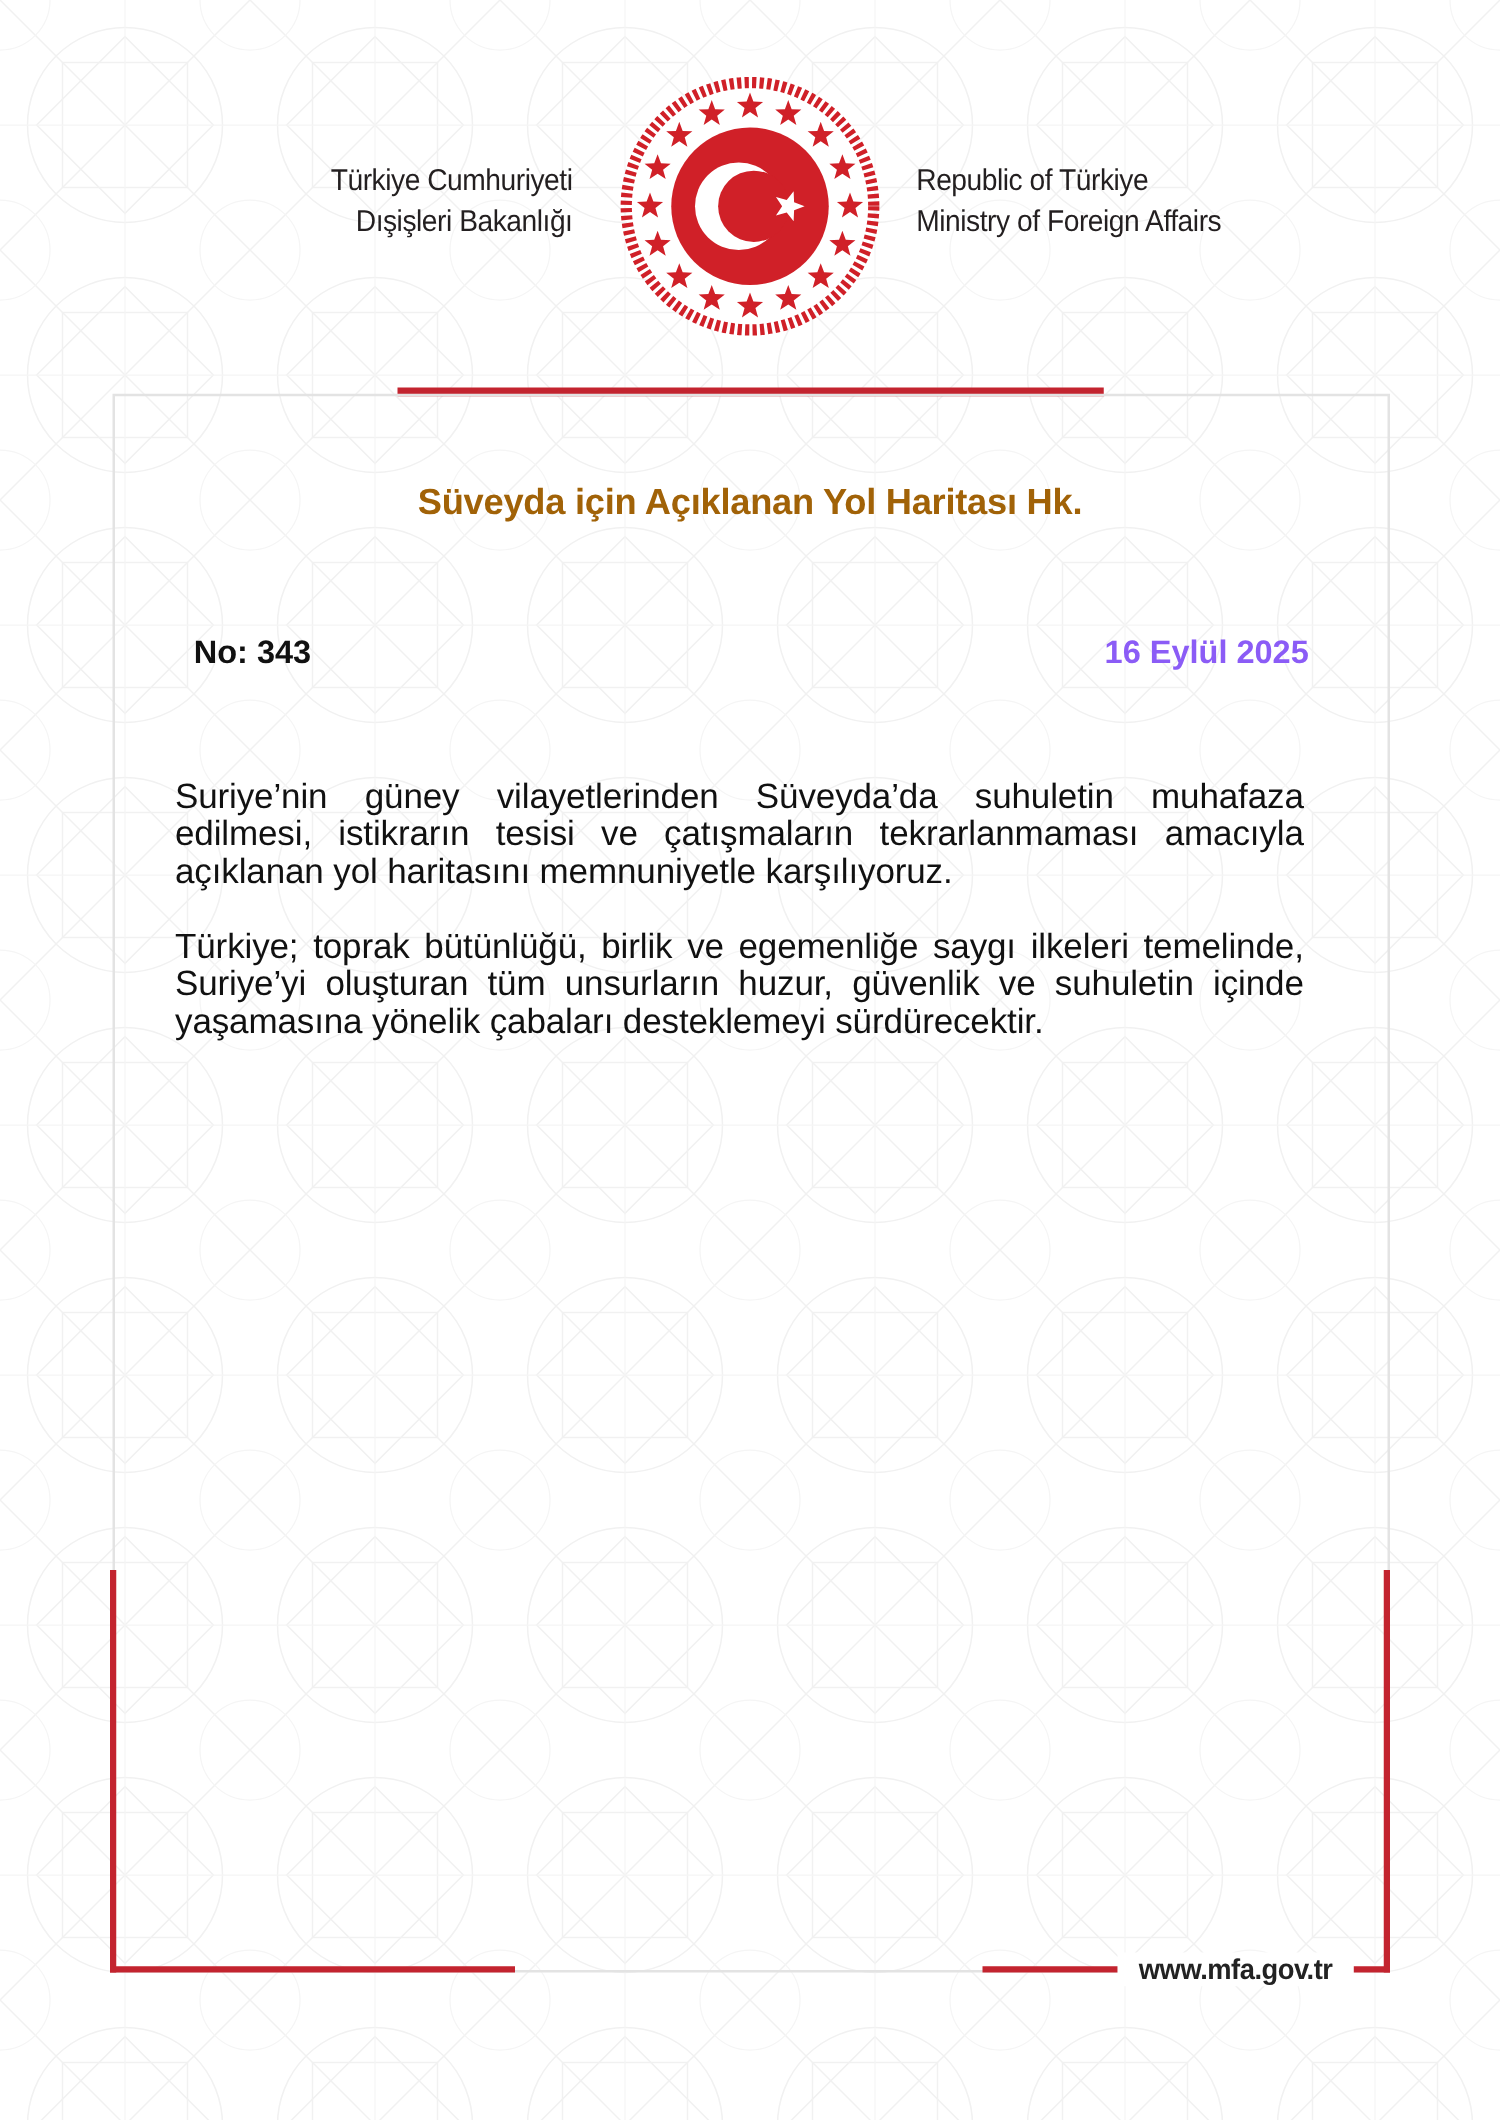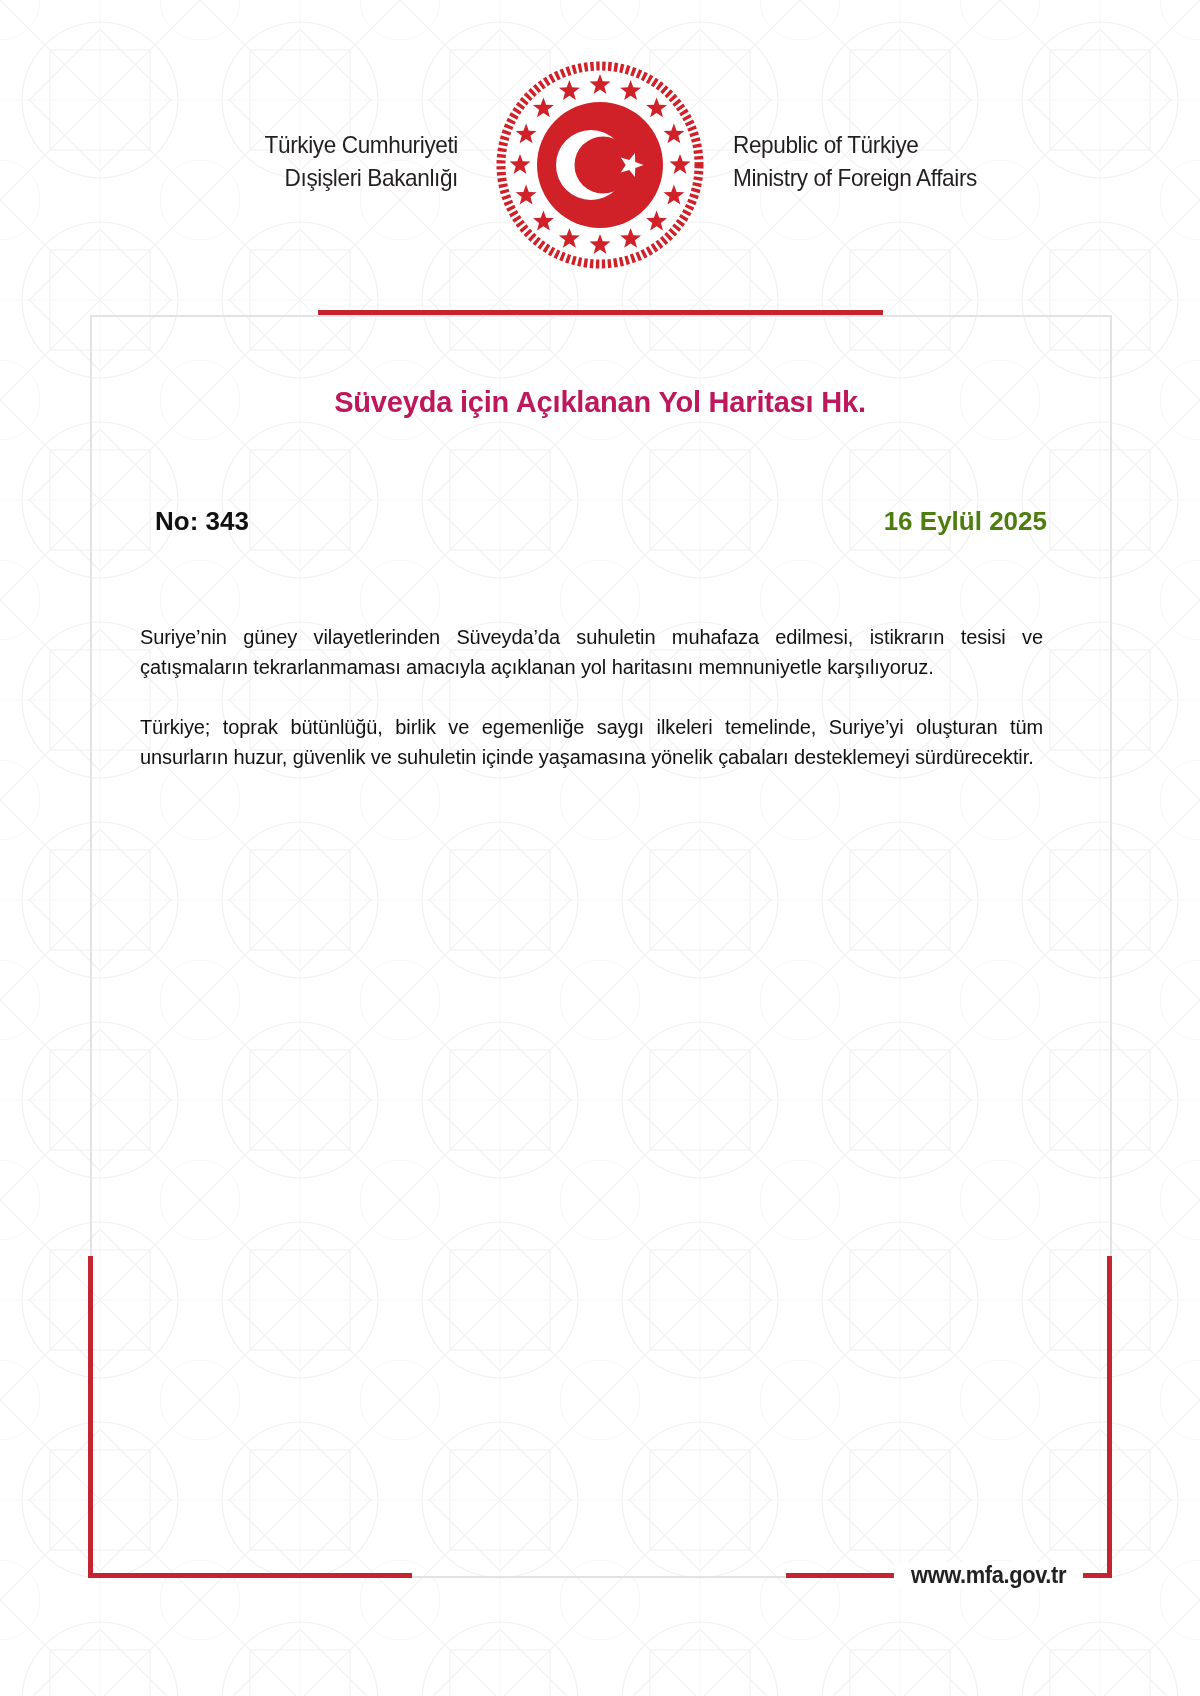--- a/index.html
+++ b/index.html
@@ -31,28 +31,28 @@
   }
   .bracket{background:#c3242f;}
   .bl-v{left:88px;top:1256px;width:5px;height:322px;}
   .bl-h{left:88px;top:1573px;width:324px;height:5px;}
   .br-v{left:1107px;top:1256px;width:5px;height:322px;}
   .br-h{left:786px;top:1573px;width:326px;height:5px;}
 
   
   .doc-title{
     left:100px;top:386px;width:1000px;text-align:center;
-    font-size:29px;font-weight:bold;color:#be185d;letter-spacing:-.2px;
+    font-size:29px;font-weight:bold;color:#a16207;letter-spacing:-.2px;
   }
   .meta-row{left:140px;top:506px;width:907px;height:34px;}
   .doc-no{position:absolute;left:15px;top:0;font-size:26px;font-weight:bold;color:#111;}
-  .doc-date{position:absolute;right:0;top:0;font-size:26px;font-weight:bold;color:#4d7c0f;}
+  .doc-date{position:absolute;right:0;top:0;font-size:26px;font-weight:bold;color:#8b5cf6;}
   .doc-body{left:140px;top:622px;width:903px;}
   .doc-body p{
-    margin:0 0 30px 0;font-size:20px;line-height:30px;
+    margin:0 0 30px 0;font-size:28px;line-height:30px;
     text-align:justify;color:#111;letter-spacing:-.1px;
   }
 
   
   .footer-site{
     left:0;top:1562px;width:1088px;text-align:right;
   }
   .footer-site span{
     display:inline-block;background:#ffffff;padding:0 18px;
     font-size:23px;font-weight:bold;color:#222;letter-spacing:-.4px;

